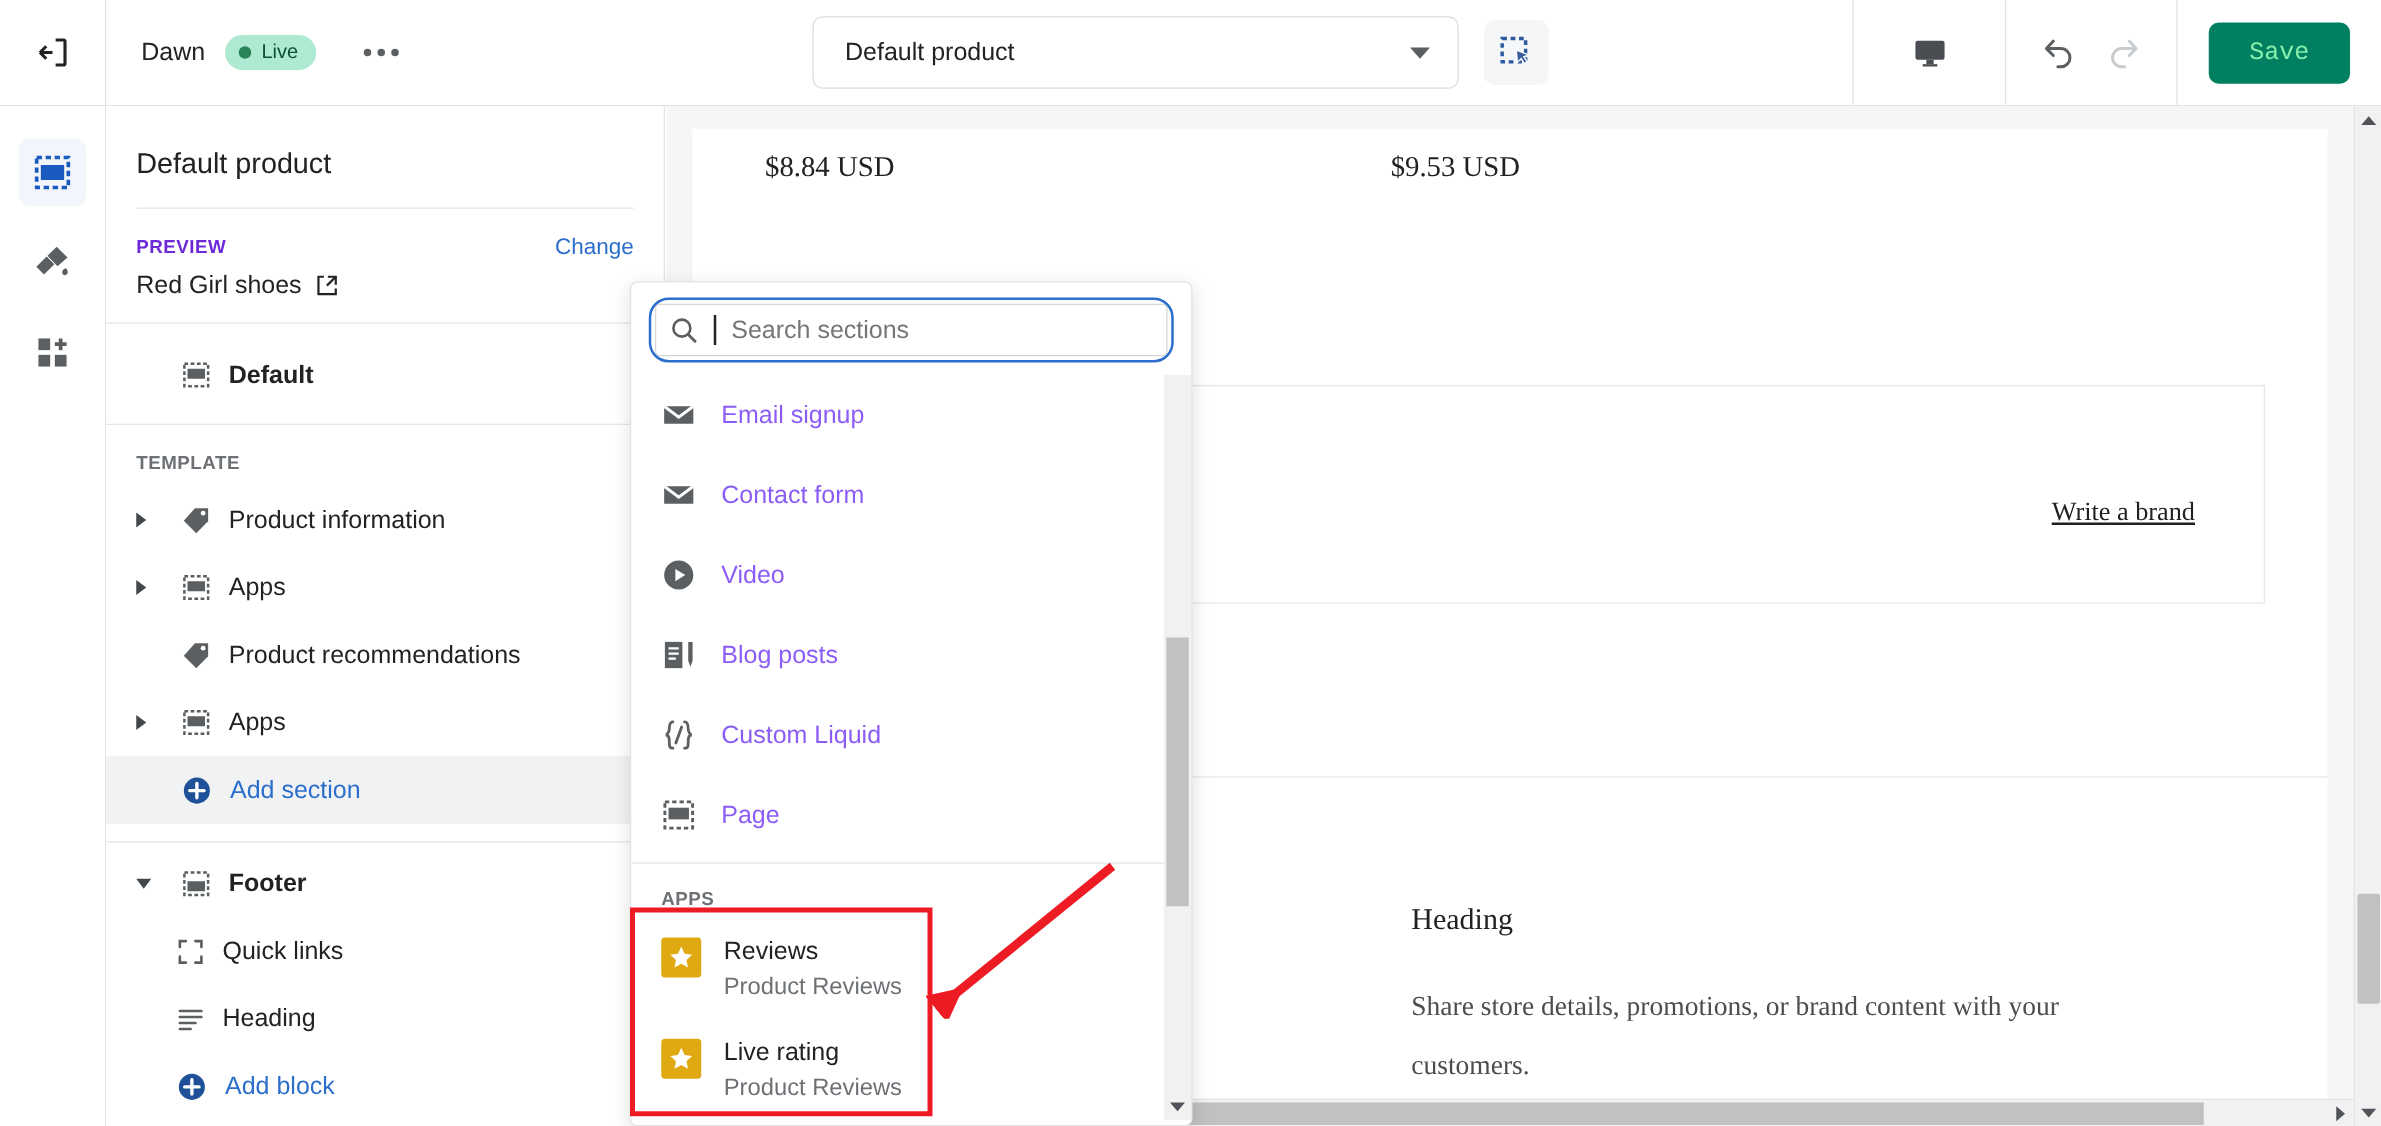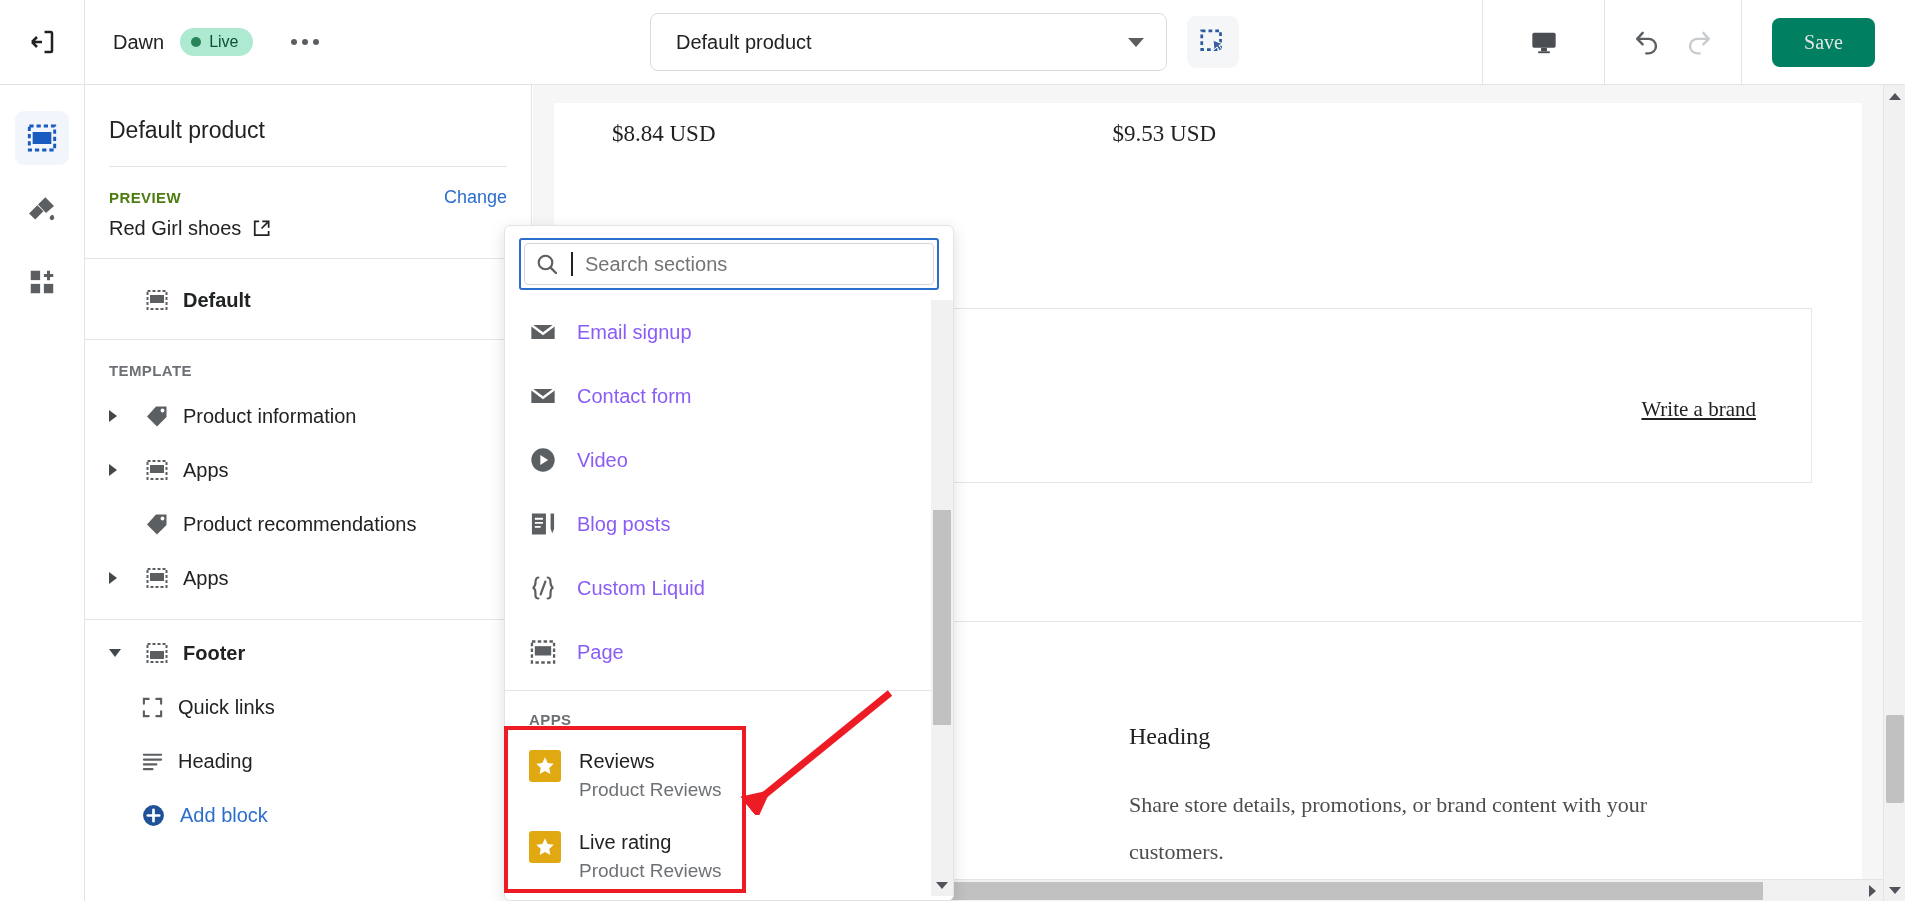--- a/index.html
+++ b/index.html
@@ -54,22 +54,22 @@
     display: flex; align-items: center; justify-content: center; cursor: pointer;
   }
 
   .right-zone { position: absolute; right: 0; top: 0; height: 84px; display: flex; align-items: center; }
   .rz-cell { height: 84px; display: flex; align-items: center; justify-content: center; }
   .cell-device { width: 122px; border-left: 1px solid #e1e3e5; }
   .cell-history { width: 137px; border-left: 1px solid #e1e3e5; gap: 22px; }
   .icon-btn { cursor: pointer; display: flex; align-items: center; justify-content: center; }
   .cell-save { width: 164px; border-left: 1px solid #e1e3e5; }
   .save-btn {
-    background: #008060; color: #e5e5e5; border: none; border-radius: 8px;
-    font-size: 20px; font-family: Liberation Serif, serif; padding: 13px 32px; cursor: pointer;
+    background: #008060; color: #86efac; border: none; border-radius: 8px;
+    font-size: 20px; font-family: Liberation Mono, monospace; padding: 13px 32px; cursor: pointer;
   }
 
   
   .rail {
     position: absolute; top: 85px; left: 0; width: 85px; height: 816px;
     background: #fff; border-right: 1px solid #e1e3e5;
     display: flex; flex-direction: column; align-items: center; padding-top: 26px; gap: 18px;
   }
   .rail-btn {
     width: 54px; height: 54px; border-radius: 9px; display: flex;
@@ -79,21 +79,21 @@
 
   
   .sidebar {
     position: absolute; top: 85px; left: 85px; width: 447px; height: 816px;
     background: #fff; border-right: 1px solid #e1e3e5; overflow: hidden;
   }
   .sb-title { font-size: 23px; color: #202223; padding: 32px 0 22px 24px; }
   .sb-divider { height: 1px; background: #e4e5e7; margin: 0 24px; }
   .sb-preview { padding: 20px 24px 18px 24px; }
   .sb-prev-row { display: flex; align-items: center; justify-content: space-between; }
-  .sb-label { font-size: 15px; letter-spacing: .4px; color: #4d7c0f; font-weight: 600; }
+  .sb-label { font-size: 15px; letter-spacing: .4px; color: #6d28d9; font-weight: 600; }
   .sb-change { font-size: 18px; color: #2c6ecb; cursor: pointer; }
   .sb-prev-name { display: flex; align-items: center; gap: 11px; margin-top: 9px; }
   .sb-prev-name span { font-size: 20px; color: #202223; }
   .sb-sep { height: 1px; background: #e4e5e7; }
 
   .sb-list { padding-top: 4px; }
   .sb-item {
     display: flex; align-items: center; height: 54px; padding-left: 24px;
     cursor: pointer; gap: 14px; position: relative;
   }
@@ -158,21 +158,21 @@
   .pv-hthumb { position: absolute; top: 2px; left: 0px; width: 1230px; height: 18px; background: #c1c1c1; }
 
   
   .dropdown {
     position: absolute; left: 504px; top: 225px; width: 450px; height: 676px;
     background: #fff; border: 1px solid #e1e3e5; border-radius: 6px;
     box-shadow: 0 4px 16px rgba(0,0,0,.13); overflow: hidden;
   }
   .dd-searchwrap { padding: 12px 14px 10px 14px; }
   .dd-search {
-    position: relative; height: 52px; border: 2px solid #2c6ecb; border-radius: 3px;
+    position: relative; height: 52px; border: 2px solid #2c6ecb; border-radius: 16px;
     background: #fff; display: flex; align-items: center; padding: 0 14px; gap: 12px;
   }
   .dd-search-inner {
     position: absolute; inset: 3px; border: 1px solid #d6d6d6; border-radius: 4px; pointer-events: none;
   }
   .dd-caret { width: 2px; height: 24px; background: #202223; }
   .dd-input {
     border: none; outline: none; font-size: 20px; color: #8c9196;
     font-family: inherit; background: transparent; flex: 1; padding: 0;
   }
@@ -364,20 +364,28 @@
         <span class="tw">
             <span class="tri-right"></span>
           </span>
         <svg width="24" height="24" viewBox="0 0 24 24">
           <rect x="2.5" y="3" width="19" height="18" fill="none" stroke="#5c5f62" stroke-width="2" stroke-dasharray="3 2"></rect>
           <rect x="5" y="7" width="14" height="8" fill="#5c5f62"></rect>
         </svg>
         <span class="sb-text">Apps</span>
       </div>
 
+      <div class="sb-item selected">
+        <span class="tw"></span>
+        <svg width="25" height="25" viewBox="0 0 24 24">
+          <circle cx="12" cy="12" r="10" fill="#1f5199"></circle>
+          <path d="M12 6.5v11M6.5 12h11" stroke="#fff" stroke-width="2.6" stroke-linecap="round"></path>
+        </svg>
+        <span class="sb-text blue">Add section</span>
+      </div>
 
       <div class="sb-sep" style="margin-top:14px"></div>
 
       <div class="sb-item" style="margin-top:6px">
         <span class="tw">
             <span class="tri-down"></span>
           </span>
         <svg width="24" height="24" viewBox="0 0 24 24">
           <rect x="2.5" y="3" width="19" height="18" fill="none" stroke="#5c5f62" stroke-width="2" stroke-dasharray="3 2"></rect>
           <rect x="5" y="10" width="14" height="8" fill="#5c5f62"></rect>

